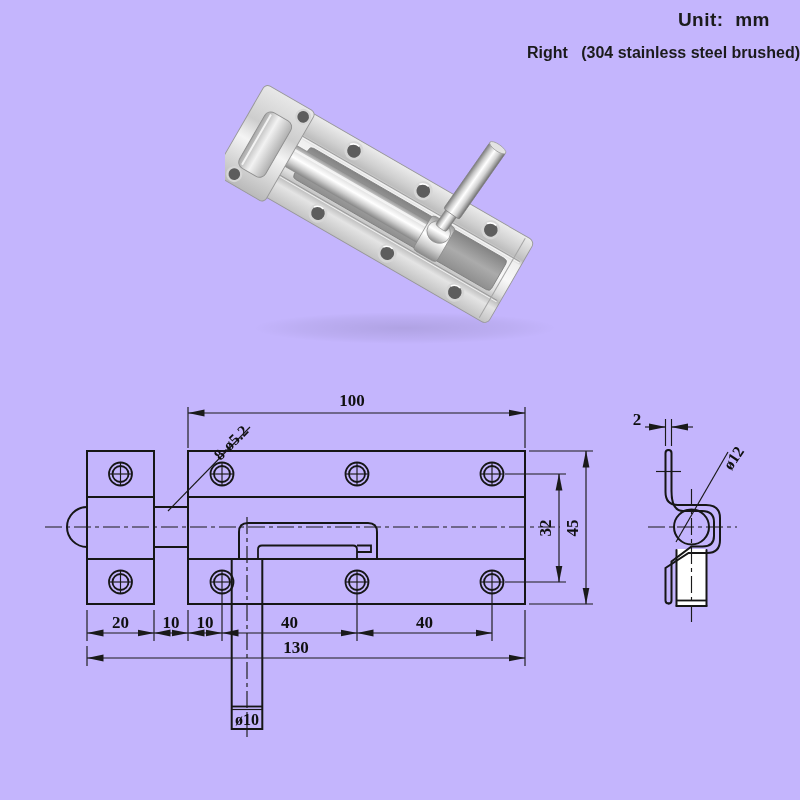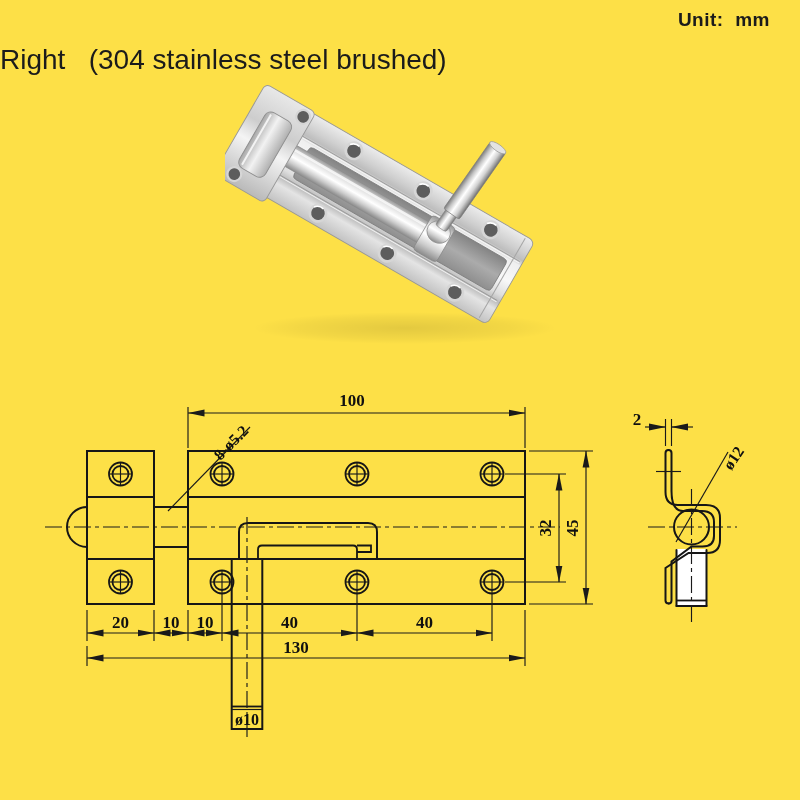--- a/index.html
+++ b/index.html
@@ -1,21 +1,21 @@
 <!DOCTYPE html>
 <html><head>
 <meta charset="utf-8">
 <style>
   html,body{margin:0;padding:0;background:#ffffff;}
-  .page{position:relative;width:800px;height:800px;background:#fde047;overflow:hidden;
+  .page{position:relative;width:800px;height:800px;background:#c4b5fd;overflow:hidden;
         font-family:"Liberation Sans",sans-serif;}
   .unit-label{position:absolute;top:9px;right:30px;font-size:19px;font-weight:600;
               color:#1b1b1b;white-space:pre;letter-spacing:.5px;}
-  .page-title{position:absolute;top:44px;left:0;width:100%;text-align:left;
-              font-size:28px;font-weight:400;color:#1b1b1b;white-space:pre;}
+  .page-title{position:absolute;top:44px;left:0;width:100%;text-align:right;
+              font-size:16px;font-weight:700;color:#1b1b1b;white-space:pre;}
   svg{position:absolute;}
   #photo-svg{left:225px;top:80px;}
   #drawing-svg{left:0px;top:380px;}
   .ln{stroke:#161616;stroke-width:2;fill:none;stroke-linecap:round;}
   .lnthin{stroke:#161616;stroke-width:1.8;fill:none;}
   .dimln{stroke:#1a1a1a;stroke-width:1.15;fill:none;}
   .ctr{stroke:#1a1a1a;stroke-width:1.15;fill:none;stroke-dasharray:17 4 4 4;}
   .dim{font-family:"Liberation Serif",serif;font-weight:700;font-size:17px;fill:#101010;}
   .dimS{font-size:16px;}
 </style>

